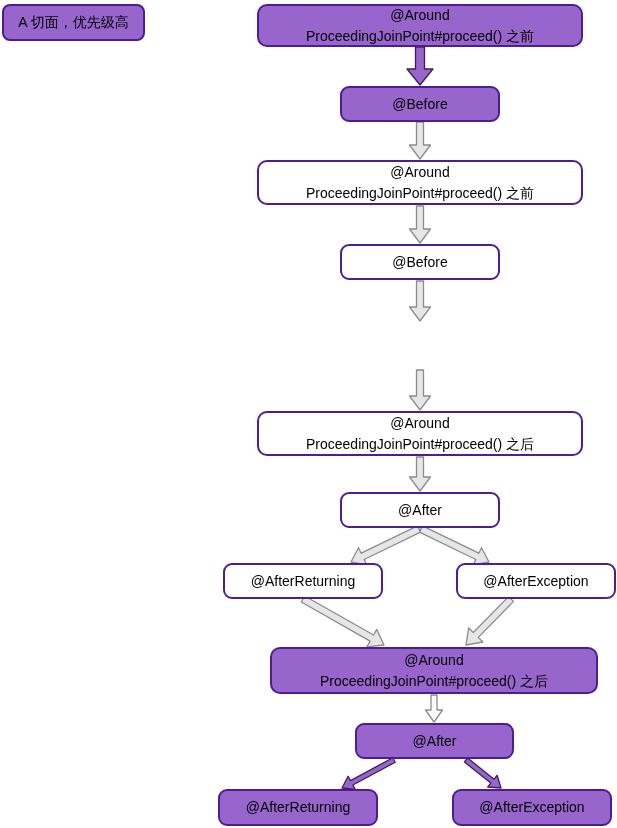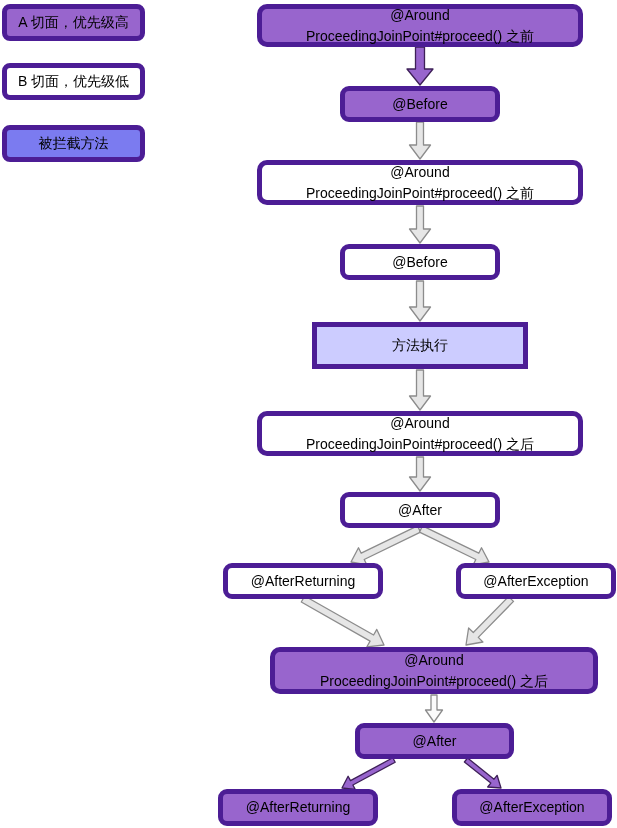--- a/index.html
+++ b/index.html
@@ -12,21 +12,21 @@
     overflow:hidden;
   }
   #arrow-layer{position:absolute;left:0;top:0;width:617px;height:828px;}
   .node{
     position:absolute;
     box-sizing:border-box;
     display:flex;
     align-items:center;
     justify-content:center;
     text-align:center;
-    border:5px solid #4c1d95;
+    border:2px solid #4c1d95;
     border-radius:9px;
     font-size:14px;
     line-height:1.45;
     white-space:pre-line;
     background:#ffffff;
   }
   .node.big{border-radius:10px;}
   .purple{background:#9865CD;}
   .blue{background:#7B7BF0;}
   .lavender{background:#CCCCFF;border-radius:0;}
@@ -48,34 +48,31 @@
       <polygon points="417.5,525.9 361.2,553.2 358.5,547.8 351,562 366.8,564.9 364.2,559.5 420.5,532.1" fill="#E6E6E6" stroke="#8C8C8C" stroke-width="1.3" stroke-linejoin="round"></polygon>
       <polygon points="419.5,532.1 475.8,559.5 473.2,564.9 489,562 481.5,547.8 478.8,553.2 422.5,525.9" fill="#E6E6E6" stroke="#8C8C8C" stroke-width="1.3" stroke-linejoin="round"></polygon>
       <polygon points="301.3,602 370.1,641.1 366.9,646.8 384,645 376.8,629.4 373.6,635 304.7,596" fill="#E6E6E6" stroke="#8C8C8C" stroke-width="1.3" stroke-linejoin="round"></polygon>
       <polygon points="508.5,596.6 473.3,632.5 468.6,628 466,645 482.9,642 478.3,637.4 513.5,601.4" fill="#E6E6E6" stroke="#8C8C8C" stroke-width="1.3" stroke-linejoin="round"></polygon>
       <polygon points="431,695 431,710 425.5,710 434,722 442.5,710 437,710 437,695" fill="#FBFBFB" stroke="#8C8C8C" stroke-width="1.3" stroke-linejoin="round"></polygon>
       <polygon points="392.8,757.8 350.5,780.6 348.1,776.2 342,788 355.2,789.4 352.9,785 395.2,762.2" fill="#9865CD" stroke="#3E2058" stroke-width="1.3" stroke-linejoin="round"></polygon>
       <polygon points="464.4,762 490.8,783.1 487.7,787 501,788 497.1,775.3 494,779.2 467.6,758" fill="#9865CD" stroke="#3E2058" stroke-width="1.3" stroke-linejoin="round"></polygon>
     </svg>
 
   <div class="node legend purple" style="left:2px;top:4px;width:143px;height:37px">A 切面，优先级高</div>
-  <div class="node legend white" style="left:2px;top:63px;width:143px;height:37px">B 切面，优先级低</div>
-  <div class="node legend blue" style="left:2px;top:125px;width:143px;height:37px">被拦截方法</div>
 
   <div class="node big purple" style="left:257px;top:4px;width:326px;height:43px">@Around
 ProceedingJoinPoint#proceed() 之前</div>
 
   <div class="node purple" style="left:340px;top:86px;width:160px;height:36px">@Before</div>
 
   <div class="node big white" style="left:257px;top:160px;width:326px;height:45px">@Around
 ProceedingJoinPoint#proceed() 之前</div>
 
   <div class="node white" style="left:340px;top:244px;width:160px;height:36px">@Before</div>
 
-  <div class="node lavender" style="left:312px;top:322px;width:216px;height:47px">方法执行</div>
 
   <div class="node big white" style="left:257px;top:411px;width:326px;height:45px">@Around
 ProceedingJoinPoint#proceed() 之后</div>
 
   <div class="node white" style="left:340px;top:492px;width:160px;height:36px">@After</div>
 
   <div class="node white" style="left:223px;top:563px;width:160px;height:36px">@AfterReturning</div>
 
   <div class="node white" style="left:456px;top:563px;width:160px;height:36px">@AfterException</div>
 

